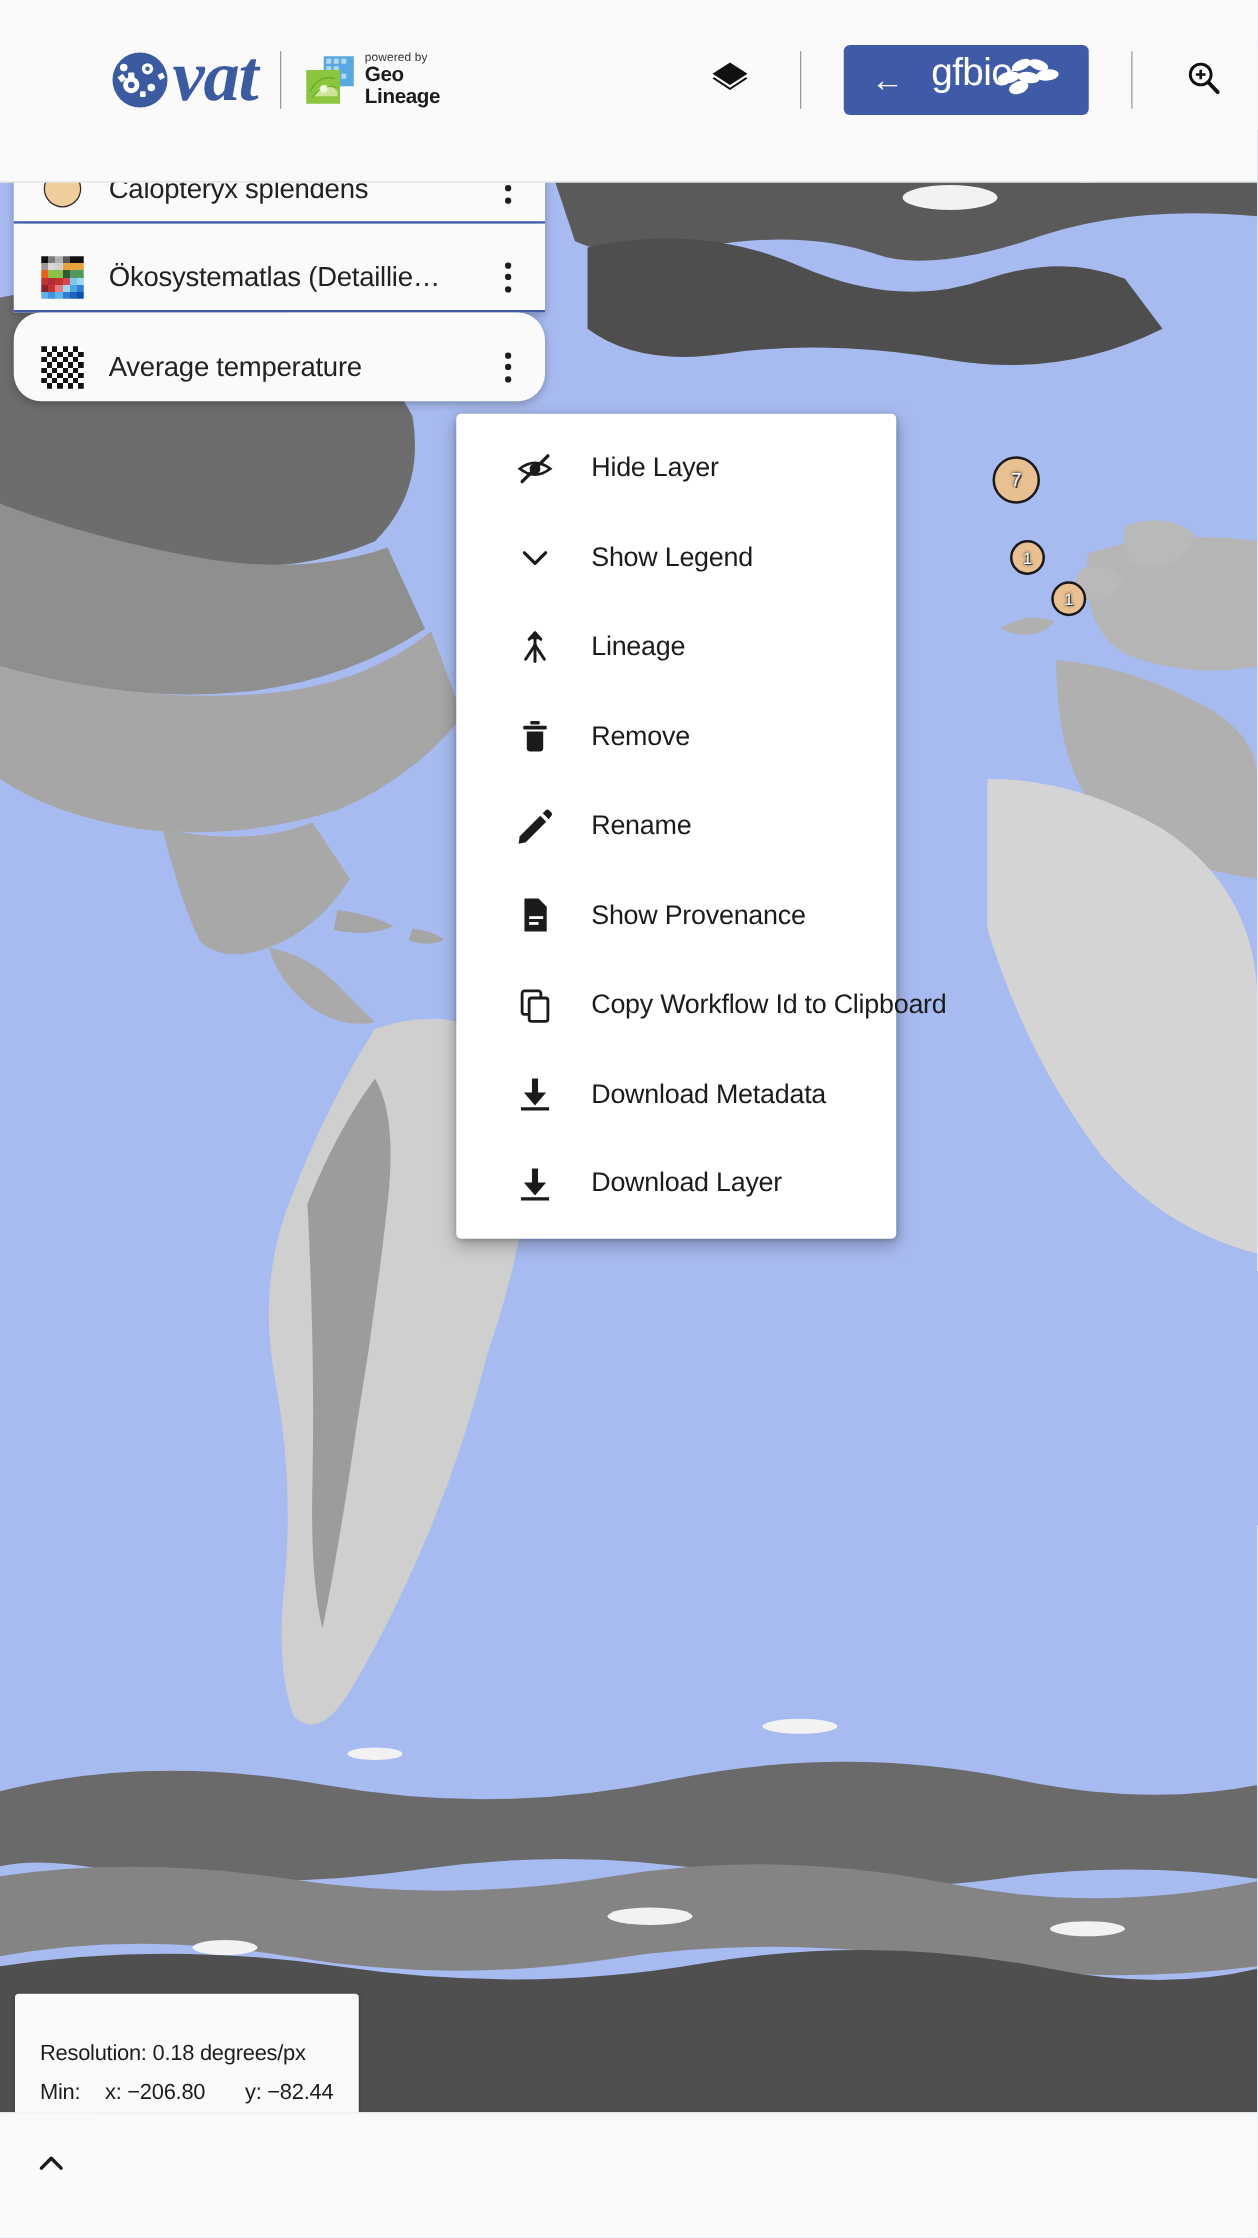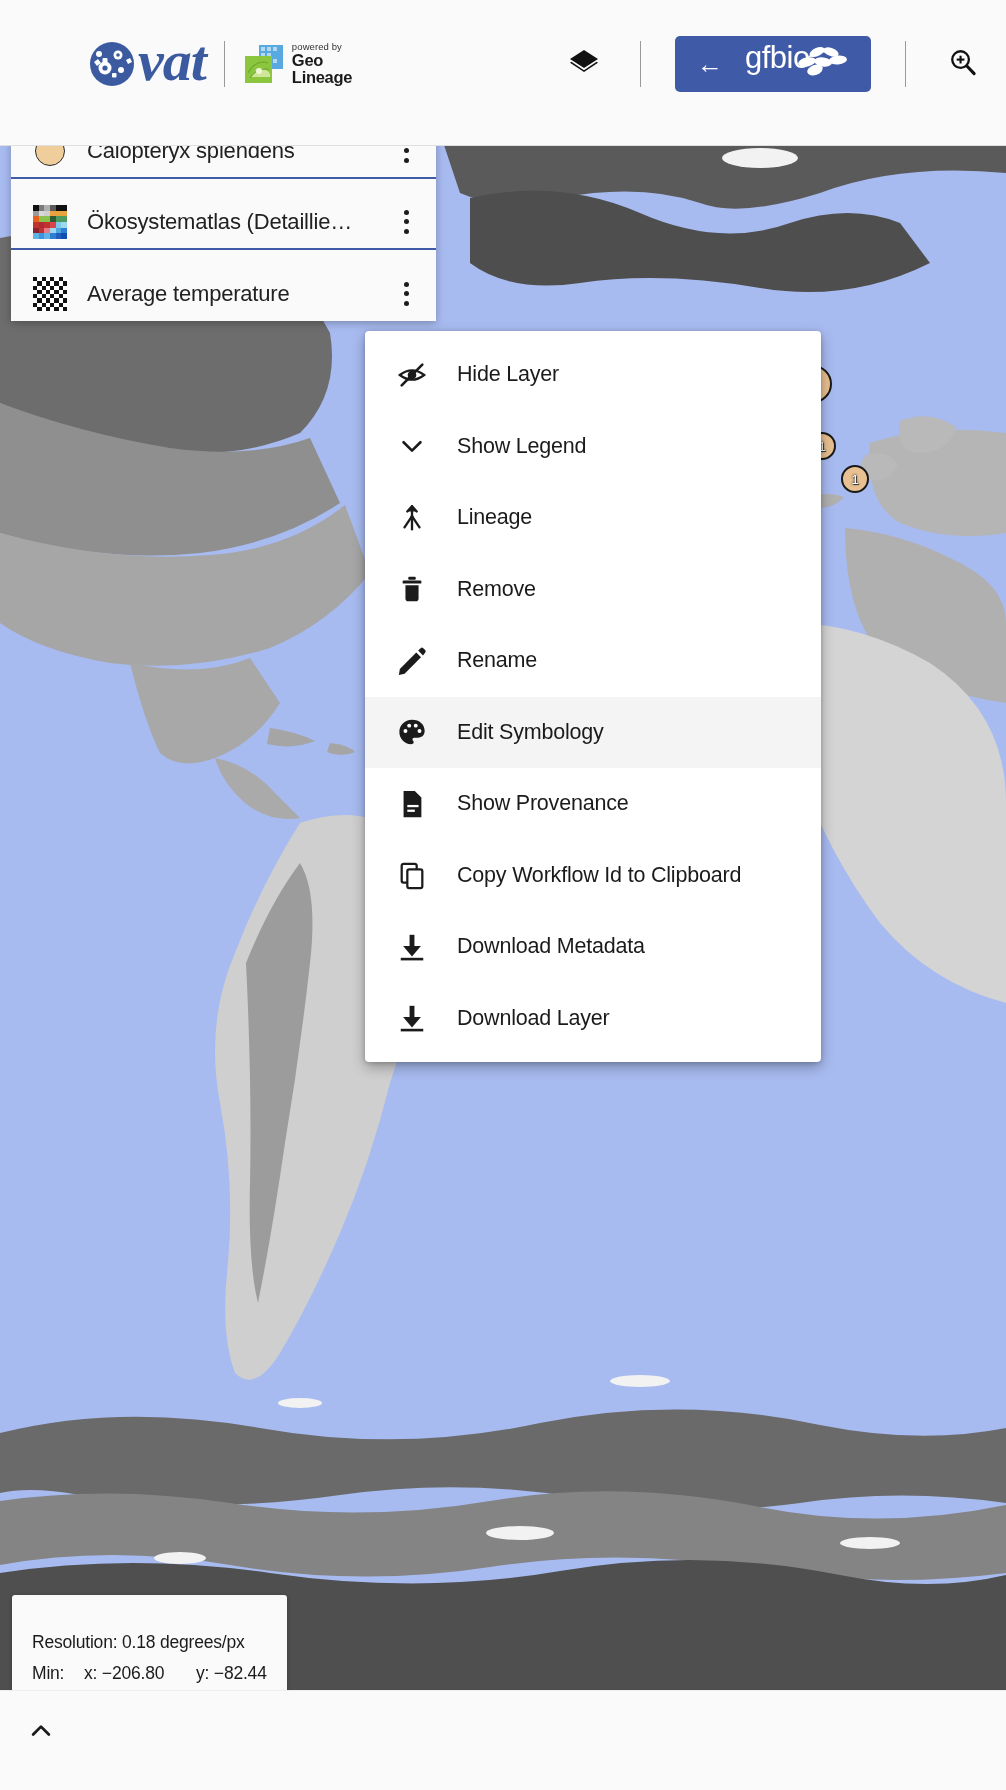--- a/index.html
+++ b/index.html
@@ -106,21 +106,21 @@
     filter: drop-shadow(0 2px 4px rgba(0,0,0,.28));
   }
   .layer-card {
     background: #fafafa;
     border-bottom: 2px solid #3f5aa6;
     height: 71px;
     display: flex; align-items: center;
     padding: 16px 8px 0 22px;
     cursor: pointer;
   }
-  .layer-card:last-child { border-bottom: none; }
+  .layer-card:last-child { border-bottom: none; border-radius: 22px; }
   .layer-swatch {
     width: 34px; height: 34px; flex: 0 0 34px;
     margin-right: 20px;
     display: flex; align-items: center; justify-content: center;
   }
   .swatch-circle {
     width: 30px; height: 30px; border-radius: 50%;
     background: #f0ce9c; border: 1.5px solid #2b2b2b;
   }
   .swatch-grid { width: 34px; height: 34px; display: block; }
@@ -138,25 +138,25 @@
     background: transparent; border: none;
   }
   .kebab span {
     width: 5px; height: 5px; border-radius: 50%;
     background: #1c1c1c; display: block;
   }
 
   
   .ctx-menu {
     position: absolute; top: 331px; left: 365px;
-    width: 456px;
+    width: 352px;
     background: #ffffff;
     border-radius: 4px;
     box-shadow: 0 5px 14px rgba(0,0,0,.30), 0 1px 4px rgba(0,0,0,.18);
-    padding: 8px 0;
+    padding: 8px 16px;
     z-index: 60;
   }
   .ctx-item {
     height: 71.5px;
     display: flex; align-items: center;
     padding: 0 20px 0 30px;
     cursor: pointer;
     background: transparent; border: none; width: 100%;
     text-align: left;
   }
@@ -551,34 +551,20 @@
     <button class="ctx-item">
       <span class="ctx-icon">
         <svg viewBox="0 0 32 32" width="30" height="30" fill="#1b1b1b">
           <path d="M3 24.5 L20.5 7 L25.6 12.1 L8.1 29.6 L2 31z"></path>
           <path d="M22.6 4.9 L25.2 2.3 a2 2 0 0 1 2.8 0 l2 2 a2 2 0 0 1 0 2.8 L27.7 10z"></path>
         </svg>
       </span>
       <span class="ctx-label">Rename</span>
     </button>
 
-    <button class="ctx-item active">
-      <span class="ctx-icon">
-        <svg viewBox="0 0 32 32" width="30" height="30" fill="#1b1b1b">
-          <path d="M16 3 C8 3 2.5 9 2.5 16 S8 29 15 29 c3 0 3.4 -2.2 2.1 -3.6 -1.2 -1.4 -.6 -3.4 1.5 -3.4 h3.6 C27 22 29.5 19 29.5 15 29.5 8 24 3 16 3z"></path>
-          <g fill="#ffffff">
-            <circle cx="9" cy="15" r="2.1"></circle>
-            <circle cx="13" cy="9.2" r="2.1"></circle>
-            <circle cx="20" cy="9.2" r="2.1"></circle>
-            <circle cx="24" cy="15" r="2.1"></circle>
-          </g>
-        </svg>
-      </span>
-      <span class="ctx-label">Edit Symbology</span>
-    </button>
 
     <button class="ctx-item">
       <span class="ctx-icon">
         <svg viewBox="0 0 32 32" width="30" height="30" fill="#1b1b1b">
           <path d="M7 2 h12 l7 7 v21 H7z"></path>
           <path d="M19 2 l7 7 h-7z" fill="#ffffff" opacity=".0"></path>
           <g fill="#ffffff">
             <rect x="11" y="17" width="12" height="2.4"></rect>
             <rect x="11" y="22" width="8" height="2.4"></rect>
           </g>

